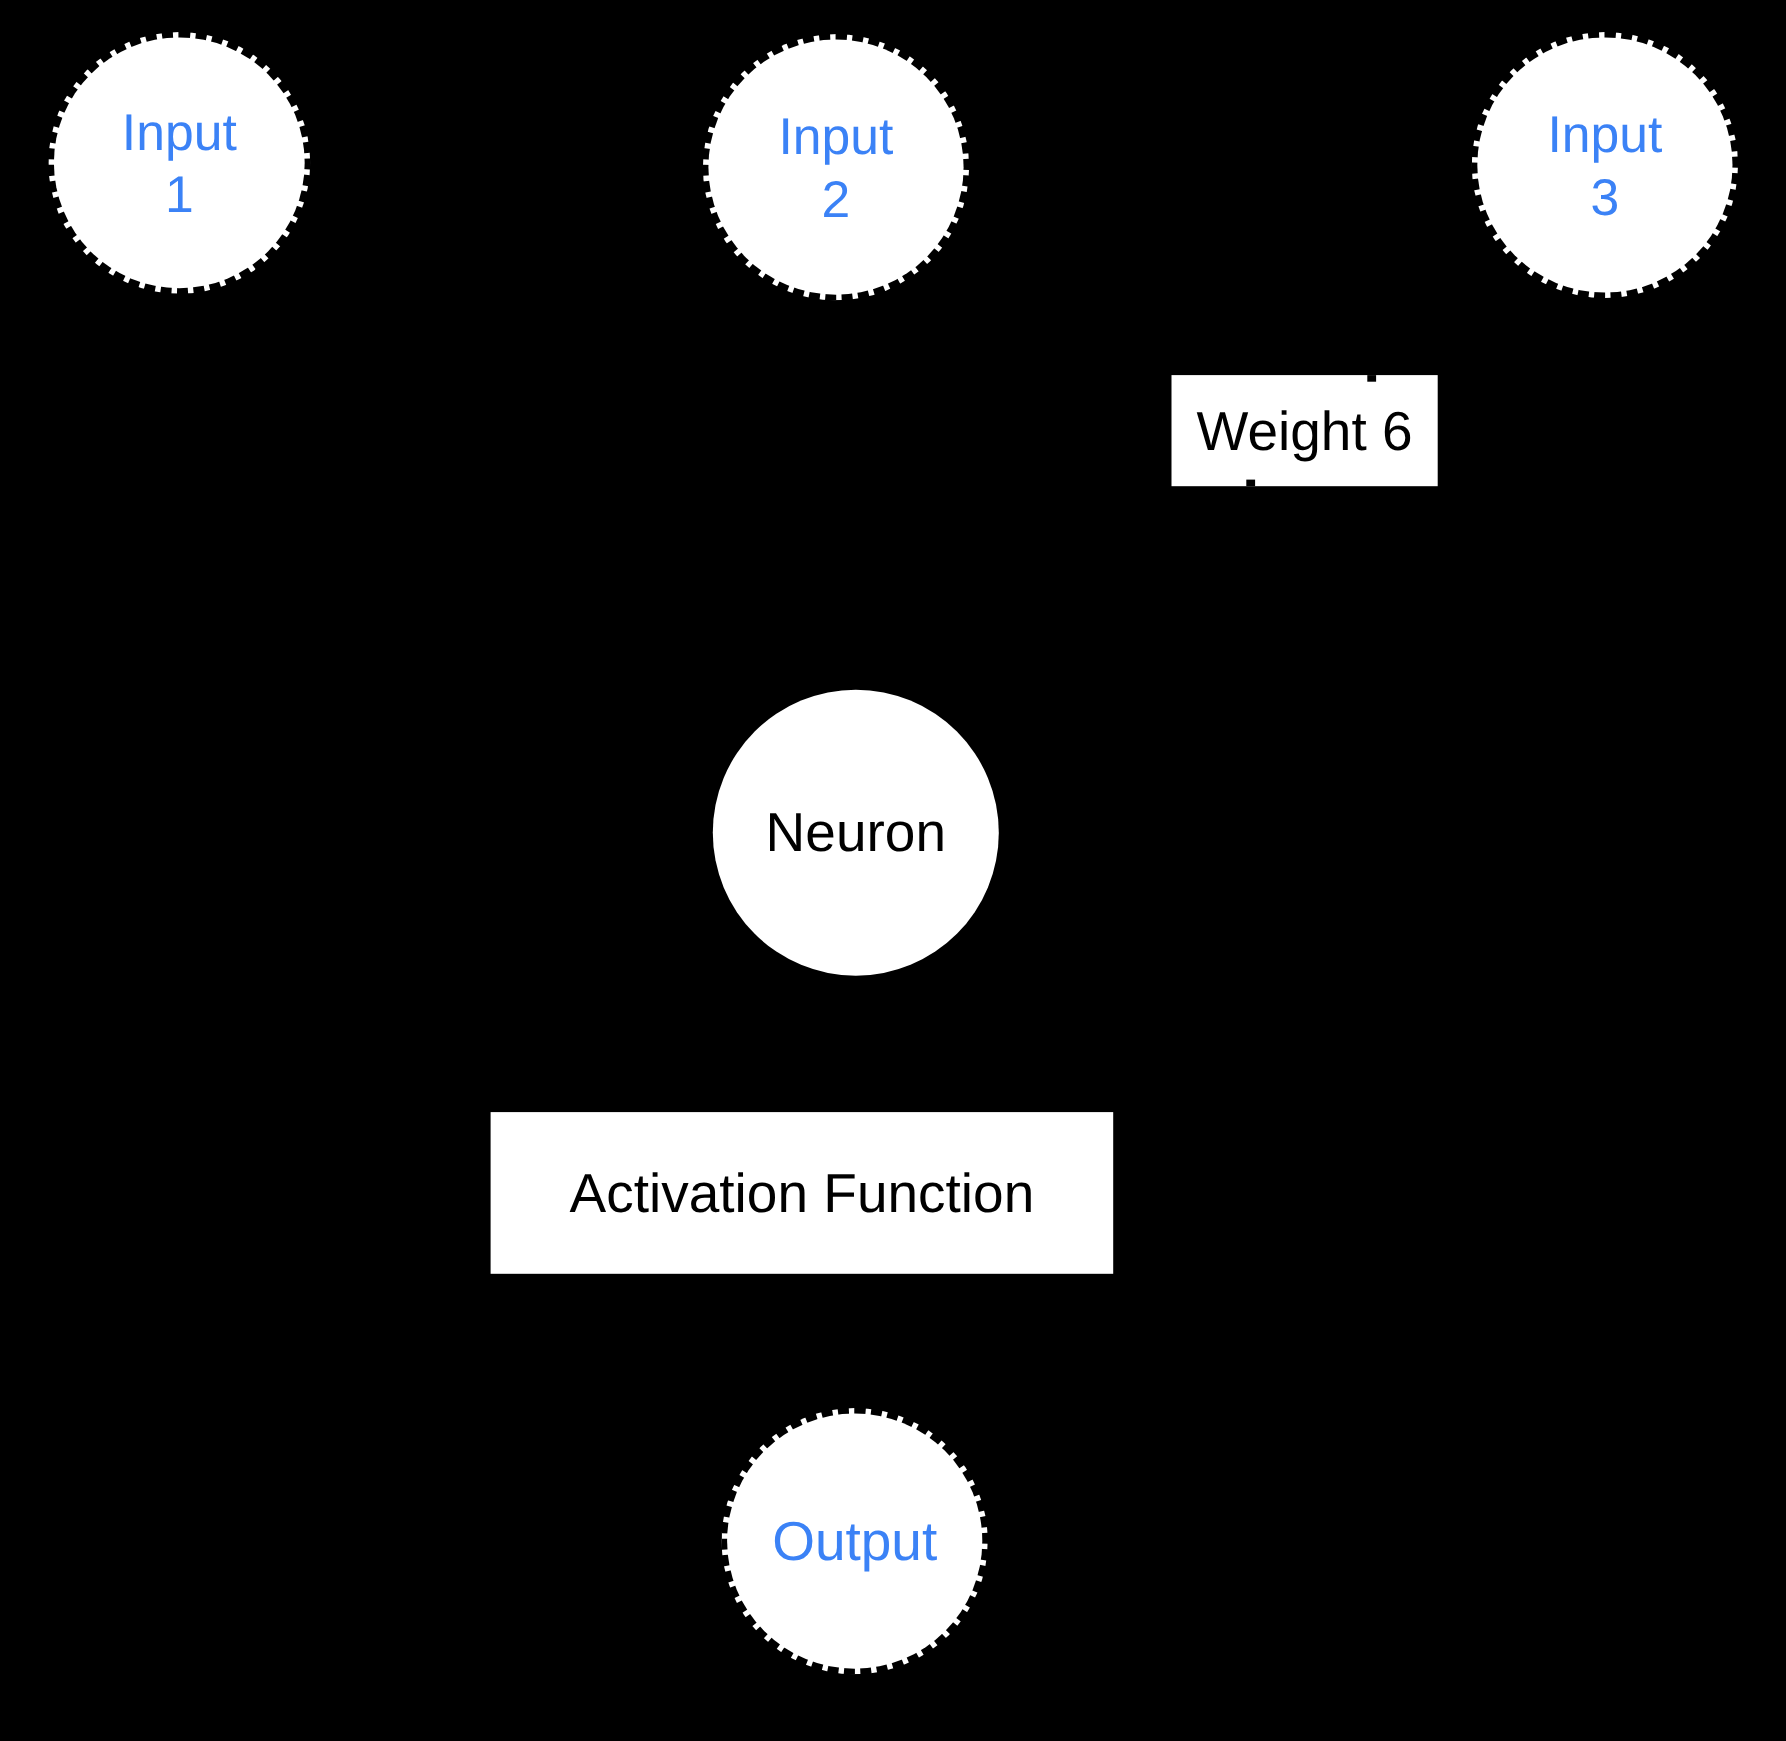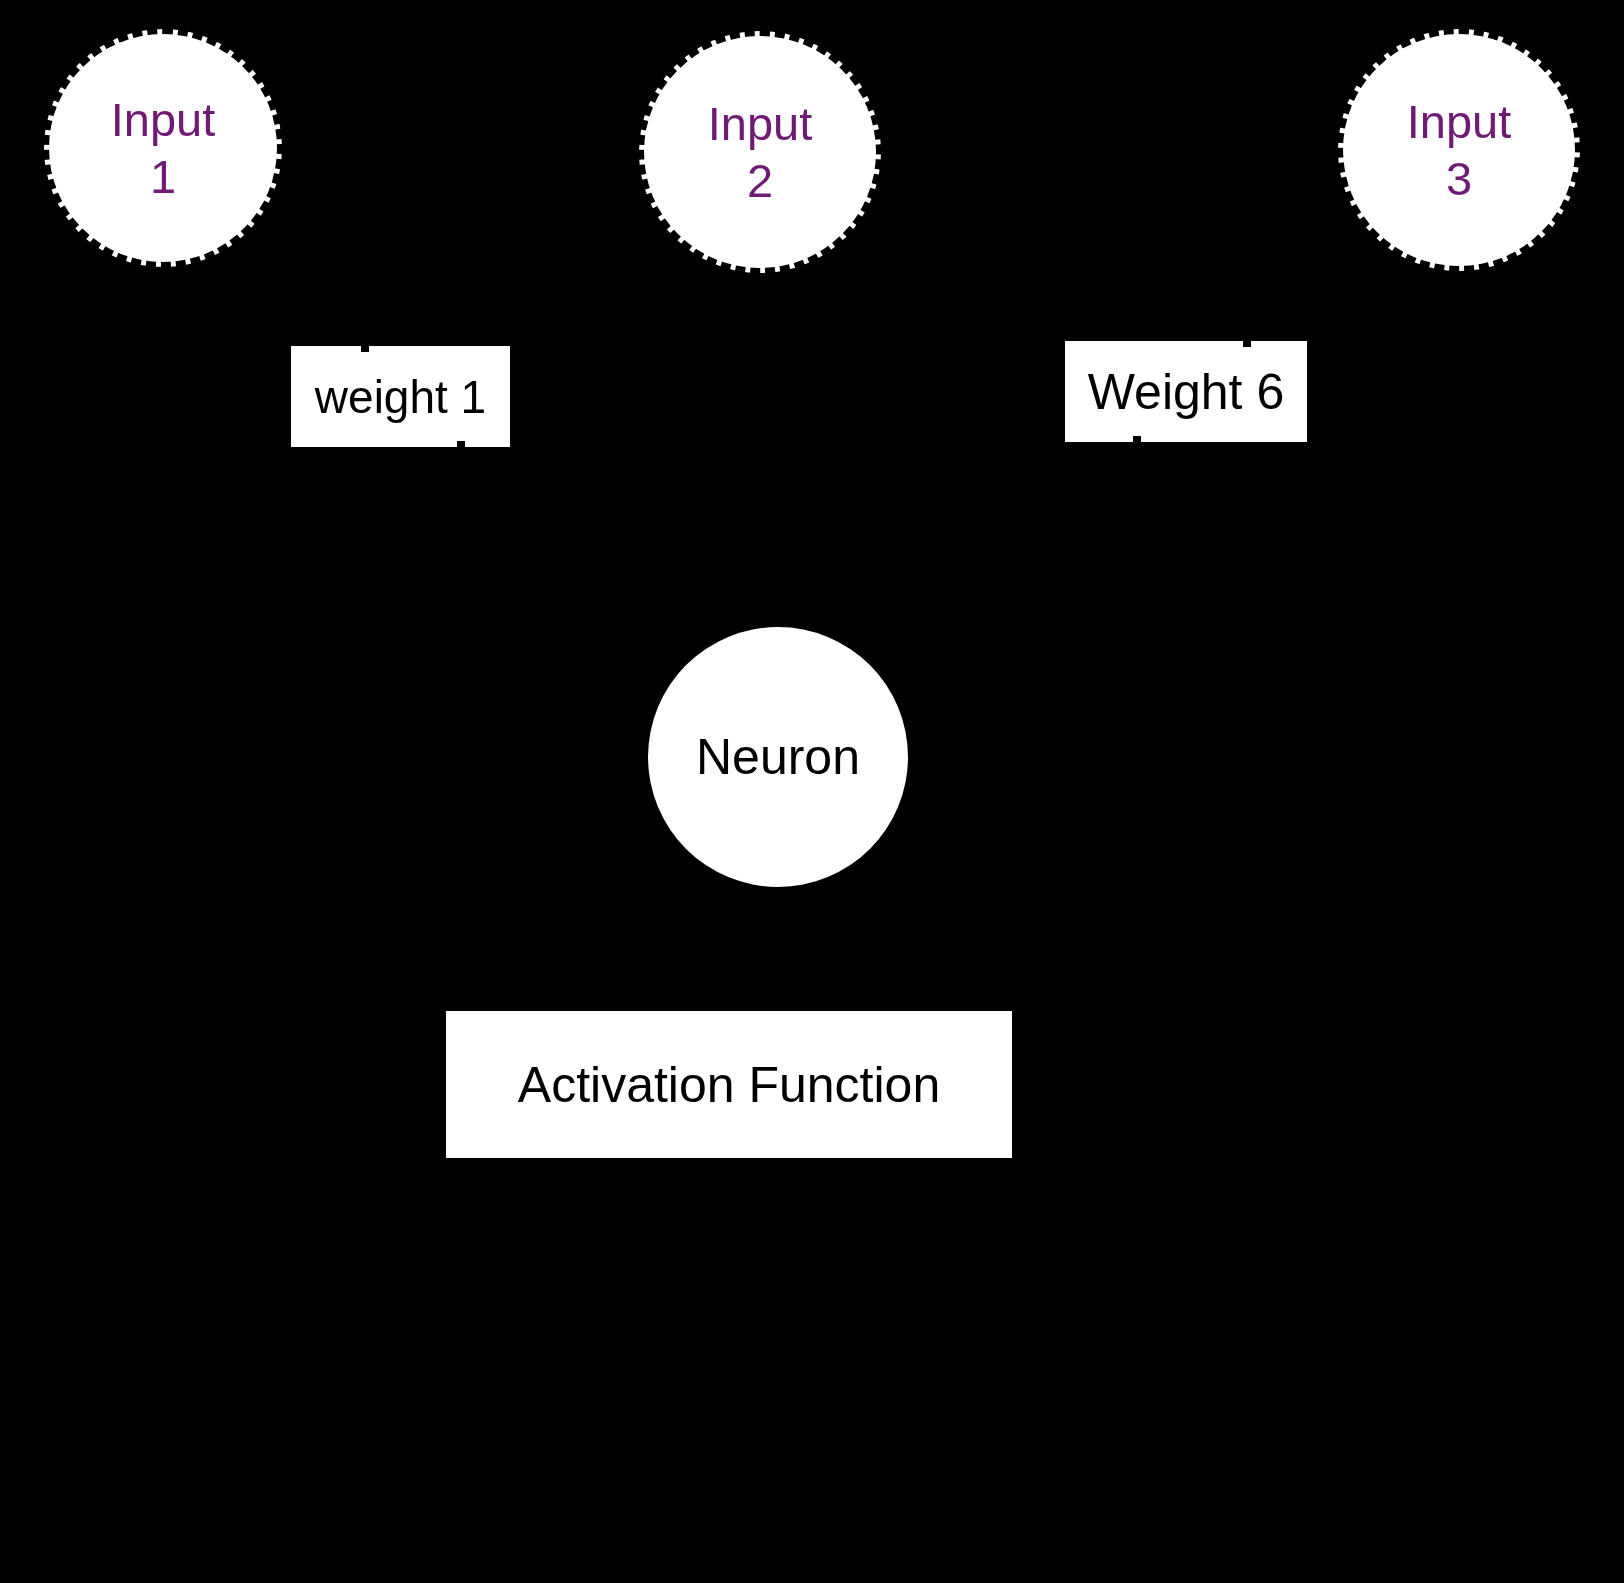--- a/index.html
+++ b/index.html
@@ -27,21 +27,21 @@
   }
   .circle {
     border-radius: 50%;
   }
   .dashed {
     border: 5px dashed #000000;
   }
   .circle-label {
     font-size: 47px;
     line-height: 1.22;
-    color: #701a75;
+    color: #3b82f6;
   }
   
   #input1 { left: 44px;  top: 29px; width: 238px; height: 238px; }
   #input2 { left: 639px; top: 31px; width: 242px; height: 242px; }
   #input3 { left: 1338px; top: 29px; width: 242px; height: 242px; }
   
   #weight1 { left: 291px; top: 346px; width: 219px; height: 101px; font-size: 46px; }
   #weight2 { left: 645px; top: 337px; width: 245px; height: 101px; font-size: 50px; }
   #weight3 { left: 1065px; top: 341px; width: 242px; height: 101px; font-size: 50px; }
   
@@ -84,37 +84,37 @@
     </div>
   </div>
 
   <div class="node circle dashed" id="input3">
     <div class="circle-label">
       <div>Input</div>
       <div>3</div>
     </div>
   </div>
 
-  <div class="node" id="weight1">
-    <span>weight 1</span>
-  </div>
 
 
   <div class="node" id="weight3">
     <span>Weight 6</span>
   </div>
 
   <div class="node circle" id="neuron">
     <span>Neuron</span>
   </div>
 
   <div class="node" id="activation">
     <span>Activation Function</span>
   </div>
 
+  <div class="node circle dashed" id="output">
+    <span class="circle-label">Output</span>
+  </div>
 
   <div class="edge-stub" id="stub-w1-top"></div>
   <div class="edge-stub" id="stub-w1-bottom"></div>
   <div class="edge-stub" id="stub-w2-top"></div>
   <div class="edge-stub" id="stub-w2-bottom"></div>
   <div class="edge-stub" id="stub-w3-top"></div>
   <div class="edge-stub" id="stub-w3-bottom"></div>
 
 </div>
 

